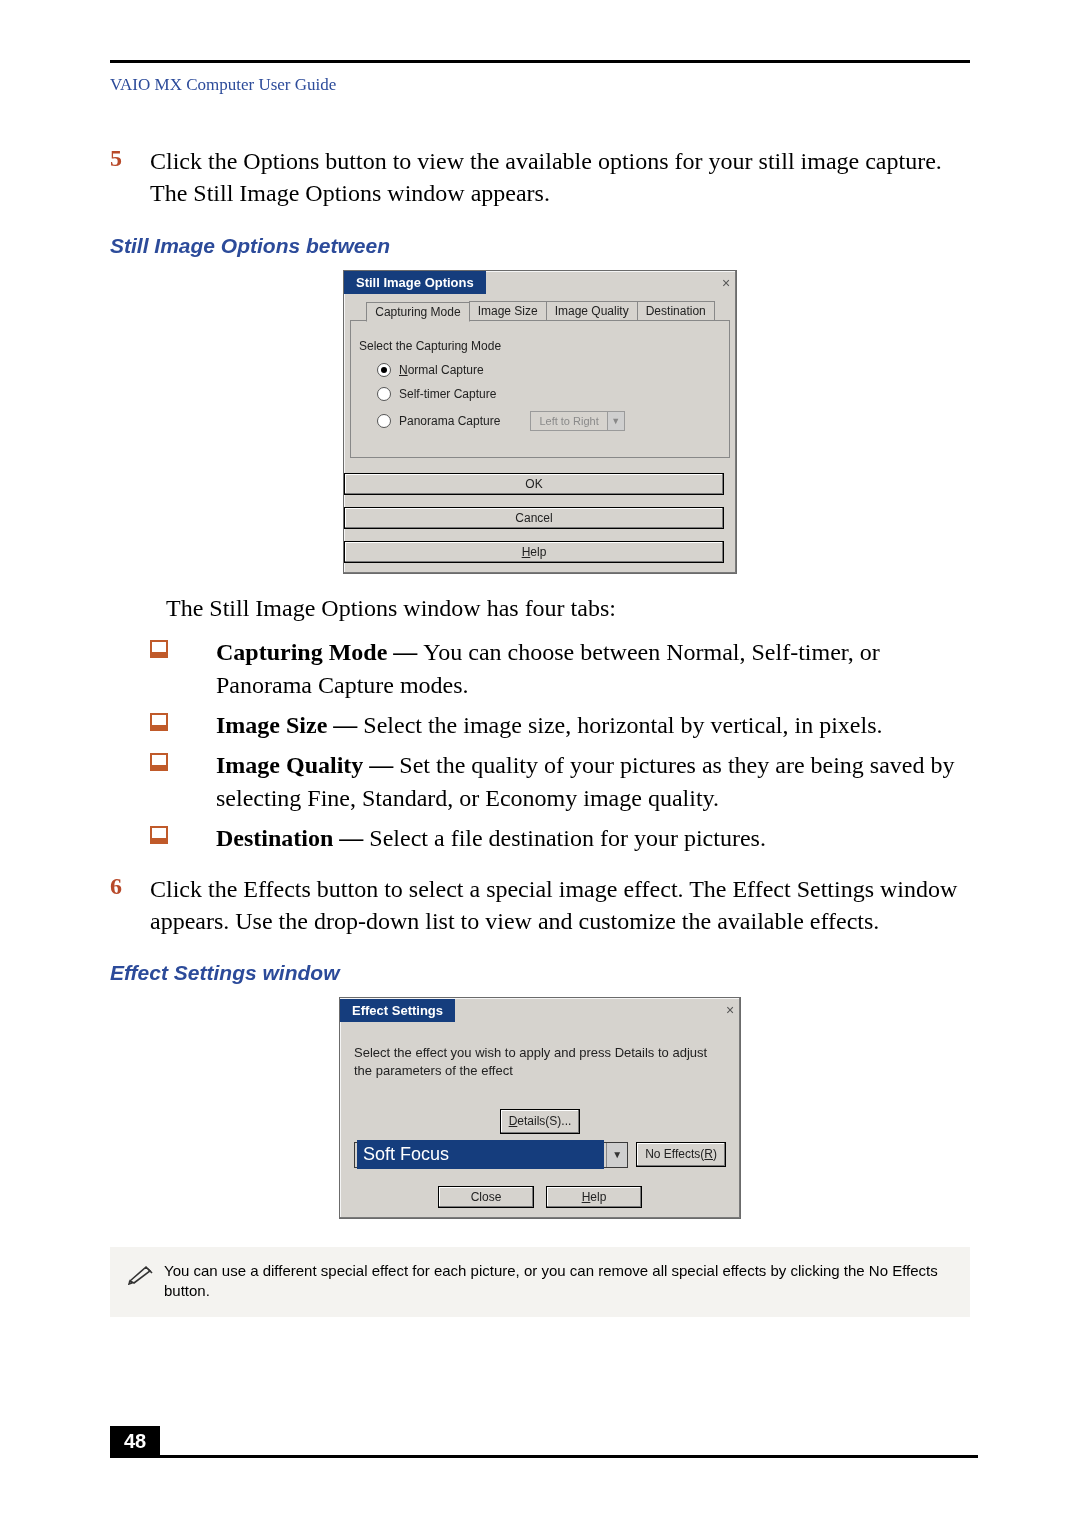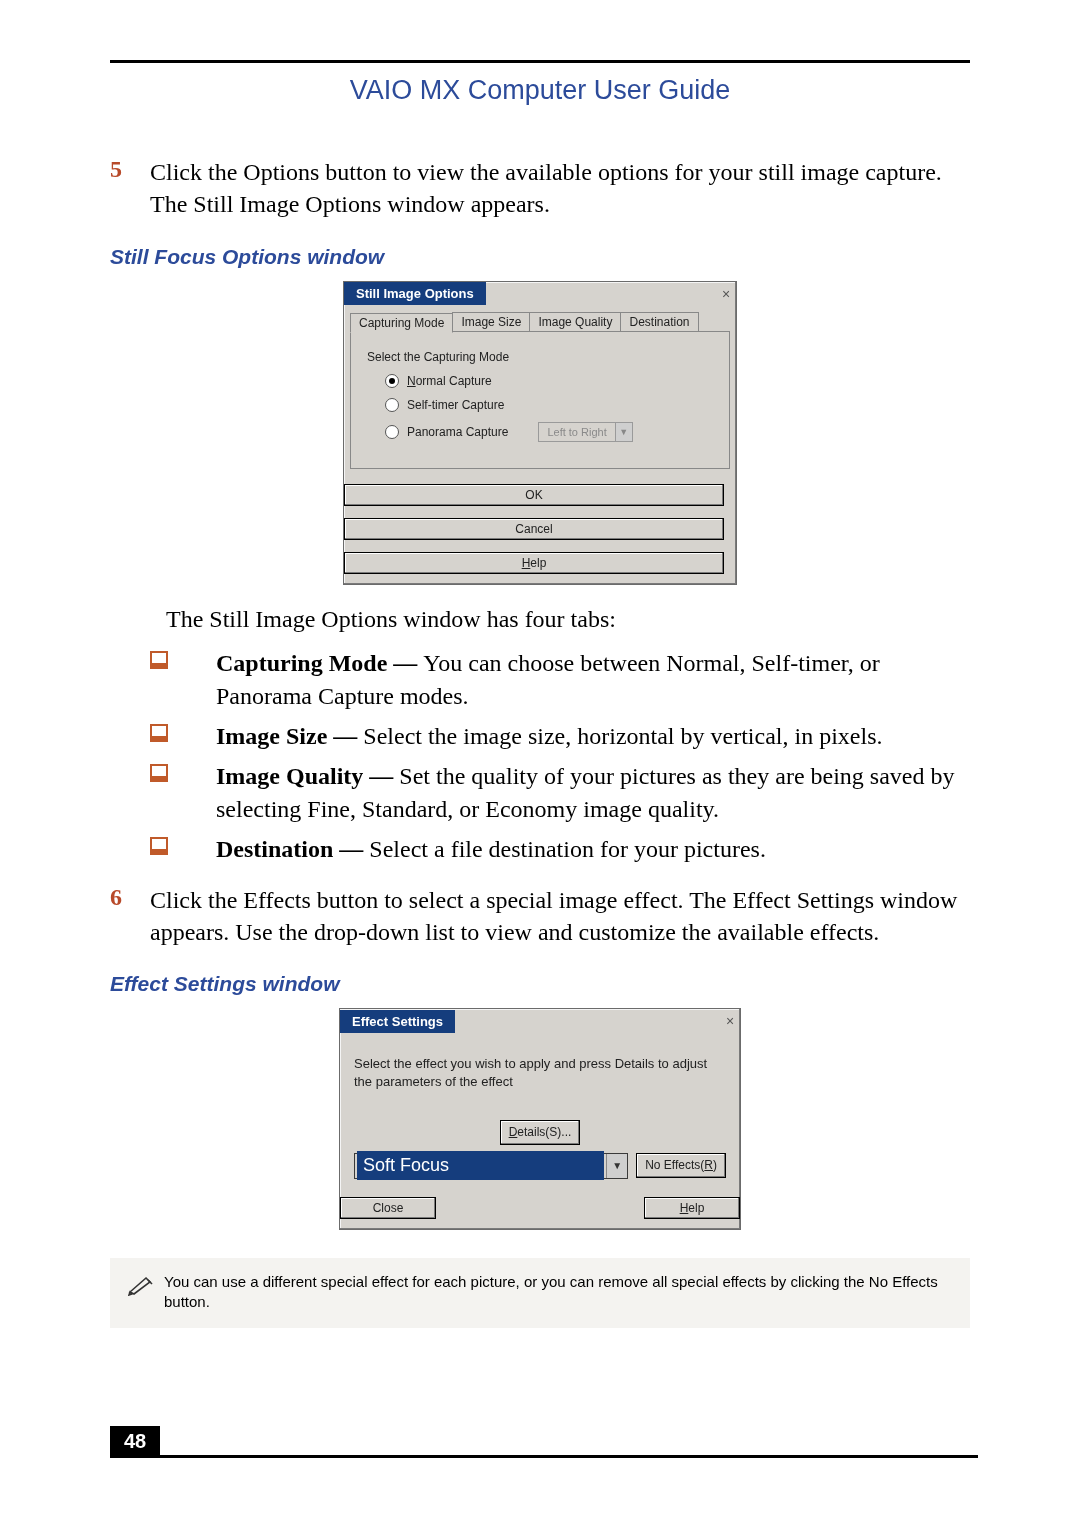--- a/index.html
+++ b/index.html
@@ -15,25 +15,24 @@
     margin: 0 auto;
     padding: 60px 110px 40px 110px;
     box-sizing: border-box;
     position: relative;
   }
   .top-rule {
     border-top: 3px solid #000;
     margin-bottom: 12px;
   }
   .running-head {
-    font-family: Liberation Sans, sans-serif;
-    font-size: 27px;
+    font-family: Liberation Serif, serif;
+    font-size: 17px;
     color: #2c4b9a;
     margin-bottom: 50px;
-    text-align: center;
   }
   .step-row {
     display: flex;
     align-items: flex-start;
     margin-bottom: 20px;
   }
   .step-num {
     color: #b84a2a;
     font-weight: bold;
     width: 40px;
@@ -94,41 +93,42 @@
     color: #555;
     font-family: Arial, sans-serif;
     font-size: 14px;
   }
 
   .tab-strip {
     display: flex;
     padding: 6px 6px 0 6px;
     gap: 0;
     border-bottom: none;
+    justify-content: center;
   }
   .win-tab {
     border: 1px solid #888;
     border-bottom: 1px solid #d6d3ce;
     background: #d6d3ce;
     padding: 2px 8px;
     font-size: 12px;
     margin-right: -1px;
   }
   .win-tab.active {
     position: relative;
     top: 1px;
     z-index: 2;
     background: #d6d3ce;
     border-bottom: 1px solid #d6d3ce;
   }
   .tab-panel {
     margin: 0 6px 6px 6px;
     border: 1px solid #888;
     border-top: 1px solid #888;
-    padding: 18px 16px 26px 16px;
+    padding: 18px 16px 26px 8px;
     background: #d6d3ce;
     position: relative;
     top: -1px;
   }
   .radio-row {
     display: flex;
     align-items: center;
     margin: 10px 0 0 18px;
     font-size: 12px;
   }
@@ -161,21 +161,21 @@
     width: 16px; height: 100%;
     border-left: 1px solid #9a9a9a;
     background: #cfcfcf;
     display: flex; align-items: center; justify-content: center;
     color: #888;
     font-size: 9px;
   }
 
   .button-row {
     display: flex;
-    justify-content: space-between;
+    justify-content: center;
     gap: 12px;
     padding: 8px 0 10px 0;
   }
   .button-row.right { justify-content: flex-end; padding-right: 12px; flex-direction: column; }
   .win-btn {
     min-width: 70px;
     text-align: center;
     padding: 3px 12px;
     font-size: 12px;
     background: #d6d3ce;
@@ -296,21 +296,21 @@
 <div class="page">
 
   <div class="top-rule"></div>
   <div class="running-head">VAIO MX Computer User Guide</div>
 
   <div class="step-row">
     <div class="step-num">5</div>
     <div class="step-body">Click the Options button to view the available options for your still image capture. The Still Image Options window appears.</div>
   </div>
 
-  <div class="figure-caption">Still Focus Options window</div>
+  <div class="figure-caption">Still Image Options between</div>
 
   <div class="figure-center">
     <div class="dialog still">
       <div class="titlebar">
         <div class="title-tab">Still Image Options</div>
         <div class="title-space"></div>
         <div class="title-close">×</div>
       </div>
       <div class="tab-strip">
         <div class="win-tab active">Capturing Mode</div>

